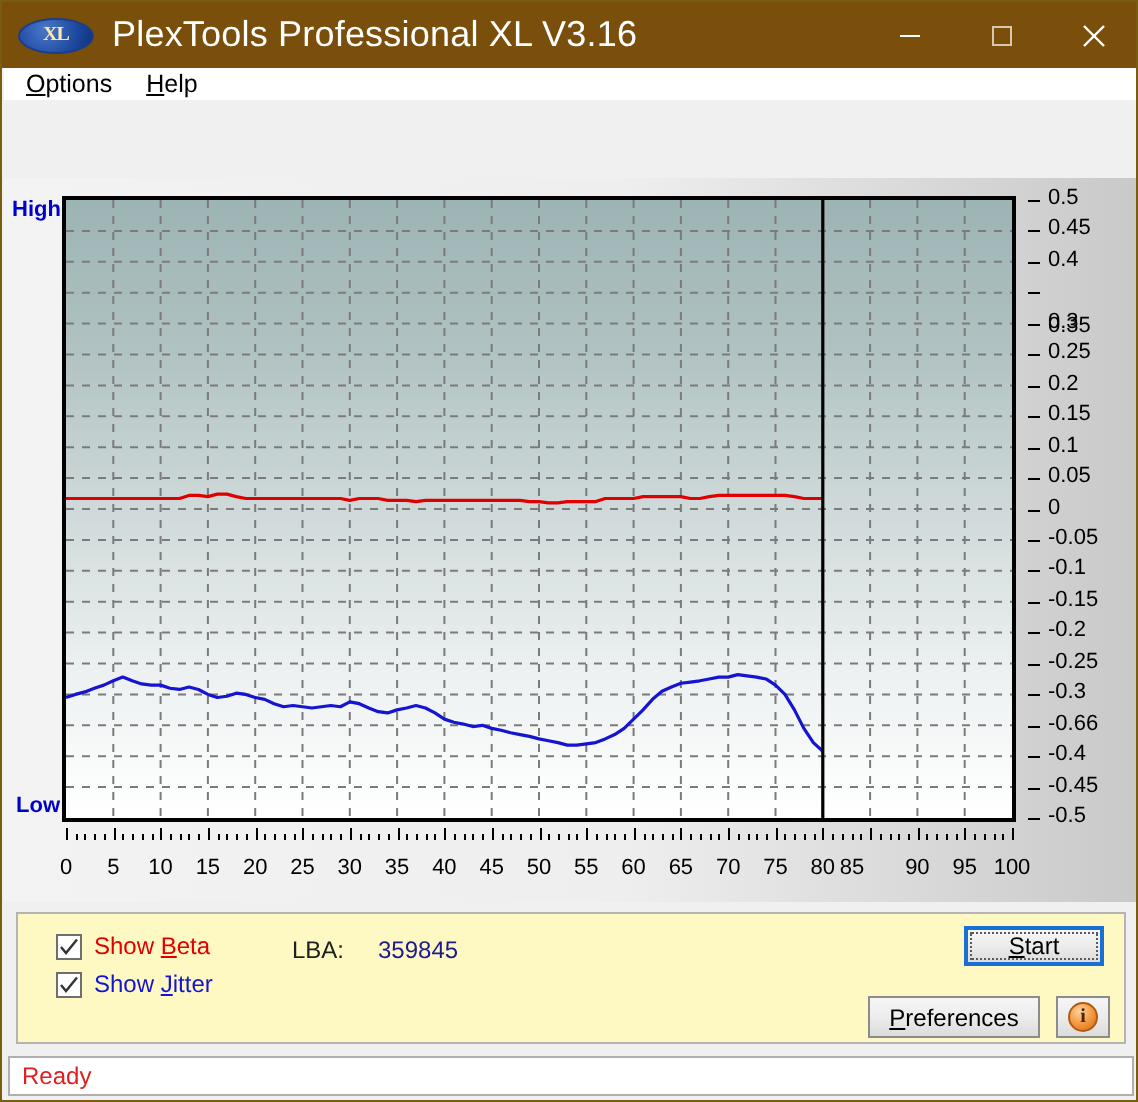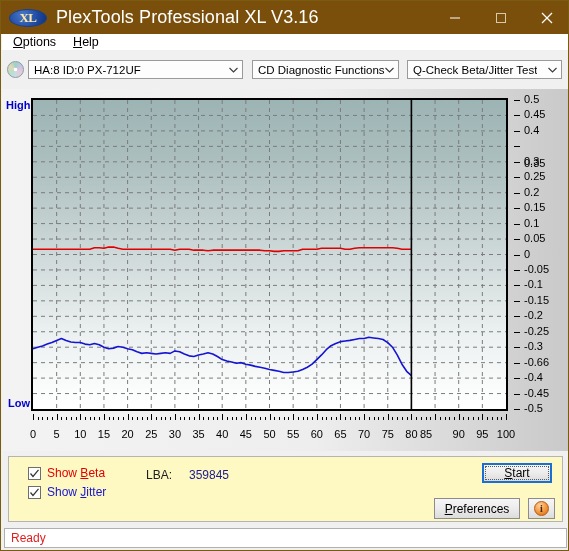--- a/index.html
+++ b/index.html
@@ -27,21 +27,21 @@
     background: #7a4f0b;
     display: flex; align-items: center;
   }
   #app-icon {
     width: 38px; height: 18px; margin-left: 8px; margin-right: 9px;
     border-radius: 50%;
     background: radial-gradient(circle at 35% 30%, #4a78c8 0%, #1d49a0 60%, #12307a 100%);
     border: 1px solid #1b3f86;
     box-sizing: border-box;
     display: flex; align-items: center; justify-content: center;
-    color: #ffe9a8; font-size: 13px; font-weight: bold; letter-spacing: -0.5px;
+    color: #ffe9a8; font-size: 10px; font-weight: bold; letter-spacing: -0.5px;
     font-family: "Liberation Serif", serif;
   }
   #title-text {
     color: #ffffff; font-size: 18px; letter-spacing: 0.1px;
   }
   .winbtn {
     position: absolute; top: 0; height: 33px; width: 46px;
     display: flex; align-items: center; justify-content: center;
     color: #ffffff;
   }
@@ -231,44 +231,20 @@
         <line x1="12" y1="2" x2="2" y2="12" stroke="#ffffff" stroke-width="1.2"></line>
       </svg>
     </div>
   </div>
 
   <div id="menubar">
     <div class="menu-item"><span class="ul">O</span><span>ptions</span></div>
     <div class="menu-item"><span class="ul">H</span><span>elp</span></div>
   </div>
 
-  <div id="toolbar">
-    <div id="drive-icon"></div>
-
-    <div class="combo" id="combo-drive">
-      <span class="cval">HA:8 ID:0  PX-712UF</span>
-      <svg class="carr" viewBox="0 0 9 6">
-        <path d="M0.5 1 L4.5 5 L8.5 1" fill="none" stroke="#3a3a3a" stroke-width="1.1"></path>
-      </svg>
-    </div>
-
-    <div class="combo" id="combo-function">
-      <span class="cval">CD Diagnostic Functions</span>
-      <svg class="carr" viewBox="0 0 9 6">
-        <path d="M0.5 1 L4.5 5 L8.5 1" fill="none" stroke="#3a3a3a" stroke-width="1.1"></path>
-      </svg>
-    </div>
-
-    <div class="combo" id="combo-test">
-      <span class="cval">Q-Check Beta/Jitter Test</span>
-      <svg class="carr" viewBox="0 0 9 6">
-        <path d="M0.5 1 L4.5 5 L8.5 1" fill="none" stroke="#3a3a3a" stroke-width="1.1"></path>
-      </svg>
-    </div>
-  </div>
 
   <div id="chart-panel">
     <div class="ylab" id="lab-high">High</div>
     <div class="ylab" id="lab-low">Low</div>
 
     <div id="plot">
       <svg id="plot-svg" width="473" height="309">
           <line x1="23.650000000000002" y1="0" x2="23.650000000000002" y2="309" stroke="#7b7b7b" stroke-width="1" stroke-dasharray="4,4"></line>
           <line x1="47.300000000000004" y1="0" x2="47.300000000000004" y2="309" stroke="#7b7b7b" stroke-width="1" stroke-dasharray="4,4"></line>
           <line x1="70.95" y1="0" x2="70.95" y2="309" stroke="#7b7b7b" stroke-width="1" stroke-dasharray="4,4"></line>

